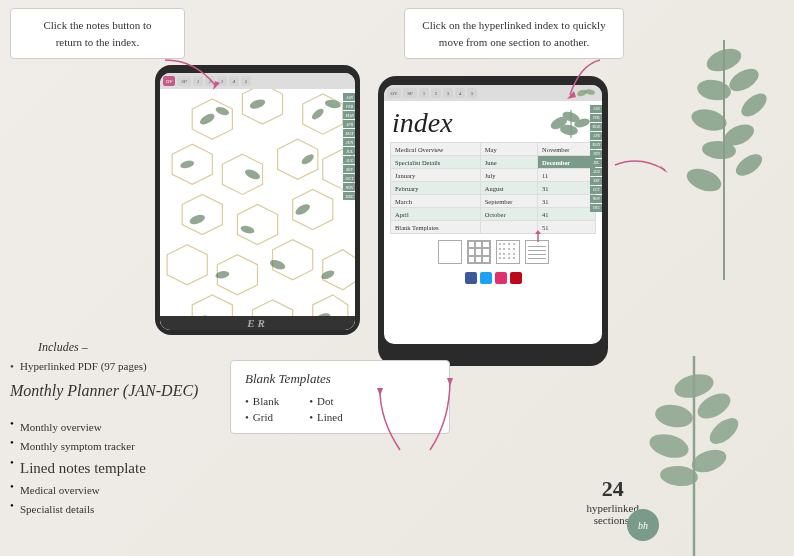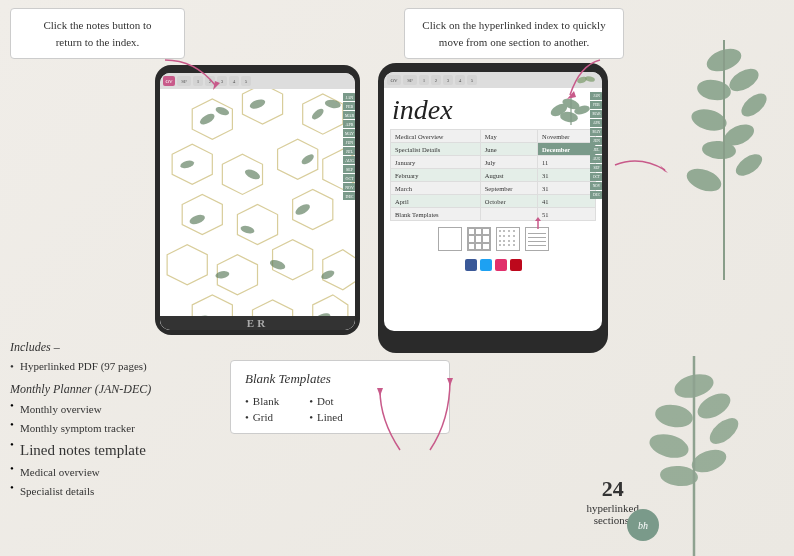--- a/index.html
+++ b/index.html
@@ -155,21 +155,21 @@
 <div class="callout-left">
   <span style="white-space:pre-line;">Click the notes button to
 return to the index.</span>
 </div>
 
 <div class="callout-right">
   <span style="white-space:pre-line;">Click on the hyperlinked index to quickly
 move from one section to another.</span>
 </div>
 
-<div class="tablet-left" style="position:absolute;left:155px;top:65px;width:205px;height:270px;background:#2a2a2a;border-radius:16px;z-index:5;padding:8px 5px 5px;">
+<div class="tablet-left" style="position:absolute;left:155px;top:65px;width:205px;height:270px;background:#2a2a2a;border-radius:16px;z-index:5;padding:8px 5px 5px;font-style:italic;">
   <div class="tablet-screen" style="width:100%;height:100%;background:white;border-radius:10px;overflow:hidden;position:relative;">
 
     <div style="display:flex;background:#ddd;height:16px;align-items:center;padding:0 3px;gap:2px;">
       <div style="width:12px;height:10px;background:#c85a8a;border-radius:2px;font-size:5px;color:white;display:flex;align-items:center;justify-content:center;">OV</div>
       <div style="width:14px;height:10px;background:#d4d4d4;border-radius:2px;font-size:5px;color:#555;display:flex;align-items:center;justify-content:center;">SP</div>
       <div style="width:10px;height:10px;background:#d4d4d4;border-radius:2px;font-size:5px;color:#555;display:flex;align-items:center;justify-content:center;">1</div>
       <div style="width:10px;height:10px;background:#d4d4d4;border-radius:2px;font-size:5px;color:#555;display:flex;align-items:center;justify-content:center;">2</div>
       <div style="width:10px;height:10px;background:#d4d4d4;border-radius:2px;font-size:5px;color:#555;display:flex;align-items:center;justify-content:center;">3</div>
       <div style="width:10px;height:10px;background:#d4d4d4;border-radius:2px;font-size:5px;color:#555;display:flex;align-items:center;justify-content:center;">4</div>
       <div style="width:10px;height:10px;background:#d4d4d4;border-radius:2px;font-size:5px;color:#555;display:flex;align-items:center;justify-content:center;">5</div>
@@ -237,21 +237,21 @@
 
     <div style="position:absolute;bottom:0;left:0;right:0;background:#333;color:#aaa;font-size:11px;font-weight:bold;text-align:center;letter-spacing:3px;padding:1px;border-radius:0 0 8px 8px;">ER</div>
   </div>
 </div>
 
 <svg style="position:absolute;left:155px;top:55px;width:80px;height:40px;z-index:15;" viewBox="0 0 80 40" xmlns="http://www.w3.org/2000/svg">
   <path d="M 10,5 Q 40,5 60,30" fill="none" stroke="#c85a8a" stroke-width="1.5"></path>
   <polygon points="58,35 65,28 60,26" fill="#c85a8a"></polygon>
 </svg>
 
-<div style="position:absolute;left:378px;top:63px;width:230px;height:290px;background:#2a2a2a;border-radius:18px;z-index:5;padding:9px 6px 22px;">
+<div style="position:absolute;left:378px;top:76px;width:230px;height:290px;background:#2a2a2a;border-radius:18px;z-index:5;padding:9px 6px 22px;">
   <div style="width:100%;height:100%;background:white;border-radius:10px;overflow:hidden;position:relative;">
 
     <div style="display:flex;background:#ddd;height:16px;align-items:center;padding:0 3px;gap:2px;">
       <div style="width:14px;height:10px;background:#d4d4d4;border-radius:2px;font-size:5px;color:#555;display:flex;align-items:center;justify-content:center;">OV</div>
       <div style="width:14px;height:10px;background:#d4d4d4;border-radius:2px;font-size:5px;color:#555;display:flex;align-items:center;justify-content:center;">SP</div>
       <div style="width:10px;height:10px;background:#d4d4d4;border-radius:2px;font-size:5px;color:#555;display:flex;align-items:center;justify-content:center;">1</div>
       <div style="width:10px;height:10px;background:#d4d4d4;border-radius:2px;font-size:5px;color:#555;display:flex;align-items:center;justify-content:center;">2</div>
       <div style="width:10px;height:10px;background:#d4d4d4;border-radius:2px;font-size:5px;color:#555;display:flex;align-items:center;justify-content:center;">3</div>
       <div style="width:10px;height:10px;background:#d4d4d4;border-radius:2px;font-size:5px;color:#555;display:flex;align-items:center;justify-content:center;">4</div>
       <div style="width:10px;height:10px;background:#d4d4d4;border-radius:2px;font-size:5px;color:#555;display:flex;align-items:center;justify-content:center;">5</div>
@@ -395,26 +395,26 @@
   <path d="M 70,5 Q 50,10 40,40" fill="none" stroke="#c85a8a" stroke-width="1.5"></path>
   <polygon points="37,44 44,36 46,42" fill="#c85a8a"></polygon>
 </svg>
 
 <svg style="position:absolute;left:610px;top:145px;width:60px;height:40px;z-index:15;" viewBox="0 0 60 40" xmlns="http://www.w3.org/2000/svg">
   <path d="M 5,20 Q 30,10 55,25" fill="none" stroke="#c85a8a" stroke-width="1.5"></path>
   <polygon points="58,28 50,20 54,26" fill="#c85a8a"></polygon>
 </svg>
 
 <div class="info-panel">
-  <div style="font-family:Georgia,serif;font-size:12px;color:#333;margin-bottom:3px;font-style:italic;">Includes –</div>
+  <div style="font-family:Georgia,serif;font-size:12px;color:#333;margin-bottom:3px;font-style:italic;margin-left:28px;">Includes –</div>
   <div style="font-size:11px;color:#333;line-height:1.6;padding-left:10px;position:relative;">
     <span style="position:absolute;left:0;">•</span>
     <span>Hyperlinked PDF (97 pages)</span>
   </div>
-  <div style="font-family:Georgia,serif;font-style:italic;font-size:12px;color:#333;margin-top:6px;margin-bottom:2px;">Monthly Planner (JAN-DEC)</div>
+  <div style="font-family:Georgia,serif;font-style:italic;font-size:16px;color:#333;margin-top:6px;margin-bottom:17px;">Monthly Planner (JAN-DEC)</div>
   <div style="padding-left:10px;position:relative;">
     <span style="position:absolute;left:0;font-size:11px;">•</span>
     <span style="font-size:11px;color:#333;line-height:1.6;">Monthly overview</span>
   </div>
   <div style="padding-left:10px;position:relative;">
     <span style="position:absolute;left:0;font-size:11px;">•</span>
     <span style="font-size:11px;color:#333;line-height:1.6;">Monthly symptom tracker</span>
   </div>
   <div style="padding-left:10px;position:relative;">
     <span style="position:absolute;left:0;font-size:11px;">•</span>

